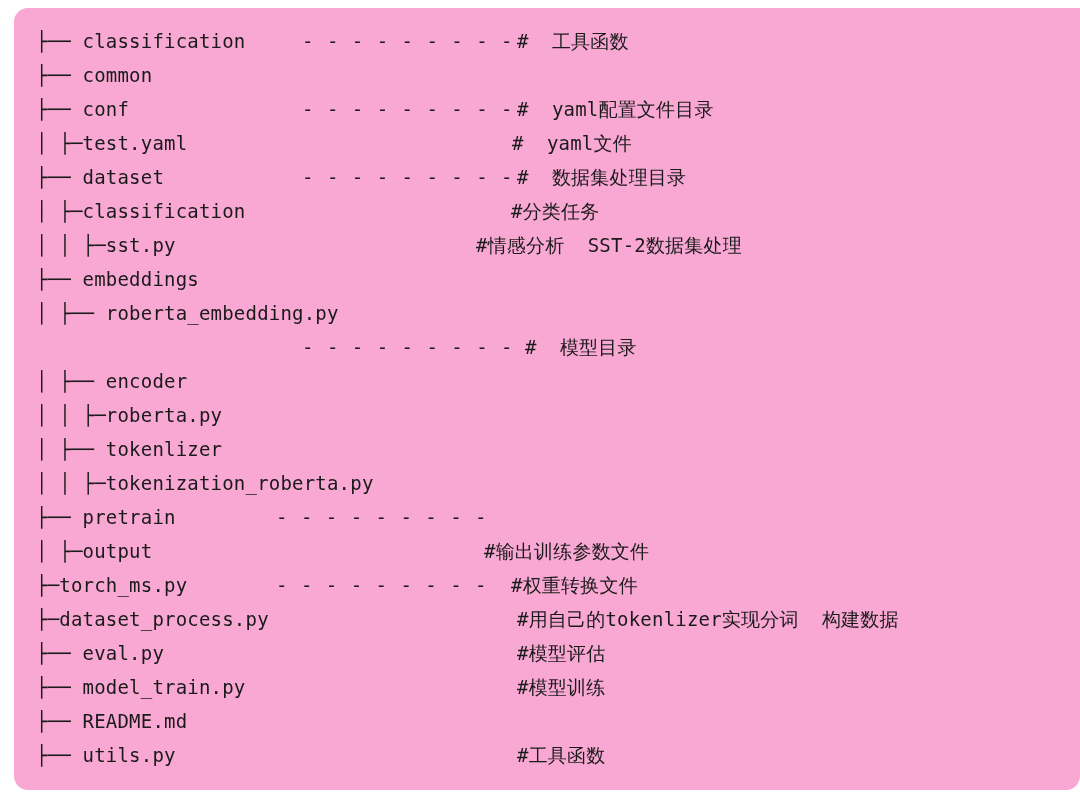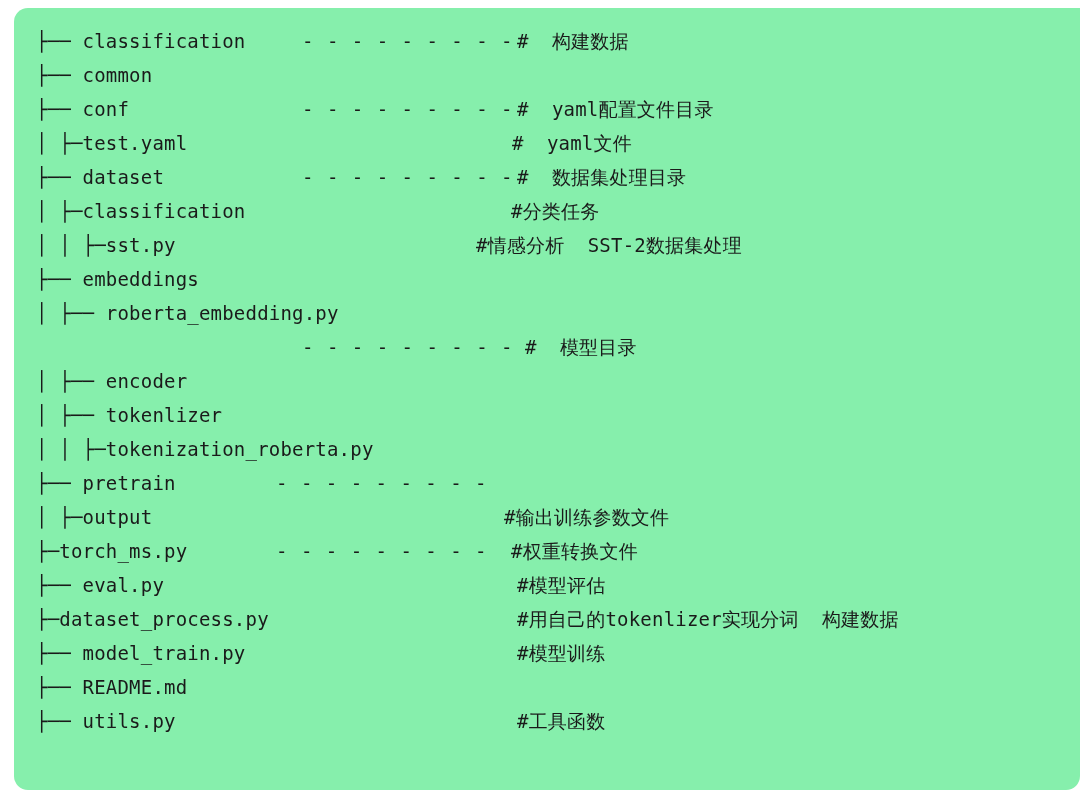--- a/index.html
+++ b/index.html
@@ -12,21 +12,21 @@
     height: 794px;
     overflow: hidden;
     font-family: "DejaVu Sans Mono", "Liberation Mono", monospace;
   }
   #tree-panel {
     position: absolute;
     left: 14px;
     top: 8px;
     width: 1066px;
     height: 782px;
-    background: #86efac;
+    background: #f9a8d4;
     border-radius: 14px 0 14px 14px;
     box-sizing: border-box;
     padding: 16px 0 0 0;
     overflow: hidden;
   }
   .tree-list {
     display: block;
     margin: 0;
     padding: 0;
     list-style: none;
@@ -65,35 +65,36 @@
     font-family: "DejaVu Sans Mono", "Liberation Mono", monospace;
     font-size: 19px;
     color: #1a1a1a;
   }
 </style>
 </head>
 <body>
 
 <div id="tree-panel">
   <div class="tree-list" id="tree-list">
-      <div class="tree-row"><span class="tree-branch">├── classification</span><span class="tree-dashes" style="left: 288px;">- - - - - - - - -</span><span class="tree-comment" style="left: 503px;">#  构建数据</span></div>
+      <div class="tree-row"><span class="tree-branch">├── classification</span><span class="tree-dashes" style="left: 288px;">- - - - - - - - -</span><span class="tree-comment" style="left: 503px;">#  工具函数</span></div>
       <div class="tree-row"><span class="tree-branch">├── common</span></div>
       <div class="tree-row"><span class="tree-branch">├── conf</span><span class="tree-dashes" style="left: 288px;">- - - - - - - - -</span><span class="tree-comment" style="left: 503px;">#  yaml配置文件目录</span></div>
       <div class="tree-row"><span class="tree-branch">│ ├─test.yaml</span><span class="tree-comment" style="left: 498px;">#  yaml文件</span></div>
       <div class="tree-row"><span class="tree-branch">├── dataset</span><span class="tree-dashes" style="left: 288px;">- - - - - - - - -</span><span class="tree-comment" style="left: 503px;">#  数据集处理目录</span></div>
       <div class="tree-row"><span class="tree-branch">│ ├─classification</span><span class="tree-comment" style="left: 497px;">#分类任务</span></div>
       <div class="tree-row"><span class="tree-branch">│ │ ├─sst.py</span><span class="tree-comment" style="left: 462px;">#情感分析  SST-2数据集处理</span></div>
       <div class="tree-row"><span class="tree-branch">├── embeddings</span></div>
       <div class="tree-row"><span class="tree-branch">│ ├── roberta_embedding.py</span></div>
       <div class="tree-row"><span class="tree-dashes" style="left: 288px;">- - - - - - - - -</span><span class="tree-comment" style="left: 503px; margin-left: 8px;">#  模型目录</span></div>
       <div class="tree-row"><span class="tree-branch">│ ├── encoder</span></div>
+      <div class="tree-row"><span class="tree-branch">│ │ ├─roberta.py</span></div>
       <div class="tree-row"><span class="tree-branch">│ ├── tokenlizer</span></div>
       <div class="tree-row"><span class="tree-branch">│ │ ├─tokenization_roberta.py</span></div>
       <div class="tree-row"><span class="tree-branch">├── pretrain</span><span class="tree-dashes" style="left: 262px;">- - - - - - - - -</span></div>
-      <div class="tree-row"><span class="tree-branch">│ ├─output</span><span class="tree-comment" style="left: 490px;">#输出训练参数文件</span></div>
+      <div class="tree-row"><span class="tree-branch">│ ├─output</span><span class="tree-comment" style="left: 470px;">#输出训练参数文件</span></div>
       <div class="tree-row"><span class="tree-branch">├─torch_ms.py</span><span class="tree-dashes" style="left: 262px;">- - - - - - - - -</span><span class="tree-comment" style="left: 497px;">#权重转换文件</span></div>
+      <div class="tree-row"><span class="tree-branch">├─dataset_process.py</span><span class="tree-comment" style="left: 503px;">#用自己的tokenlizer实现分词  构建数据</span></div>
       <div class="tree-row"><span class="tree-branch">├── eval.py</span><span class="tree-comment" style="left: 503px;">#模型评估</span></div>
-      <div class="tree-row"><span class="tree-branch">├─dataset_process.py</span><span class="tree-comment" style="left: 503px;">#用自己的tokenlizer实现分词  构建数据</span></div>
       <div class="tree-row"><span class="tree-branch">├── model_train.py</span><span class="tree-comment" style="left: 503px;">#模型训练</span></div>
       <div class="tree-row"><span class="tree-branch">├── README.md</span></div>
       <div class="tree-row"><span class="tree-branch">├── utils.py</span><span class="tree-comment" style="left: 503px;">#工具函数</span></div>
     </div>
 </div>
 
 </body></html>

